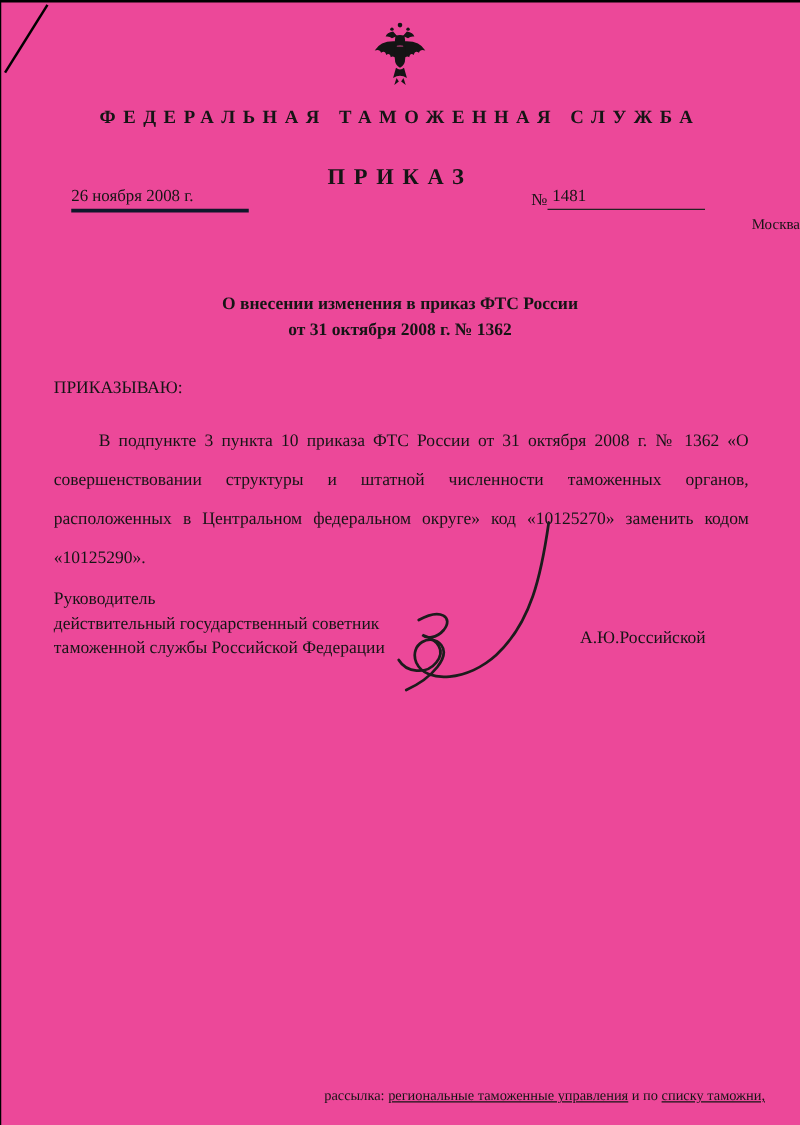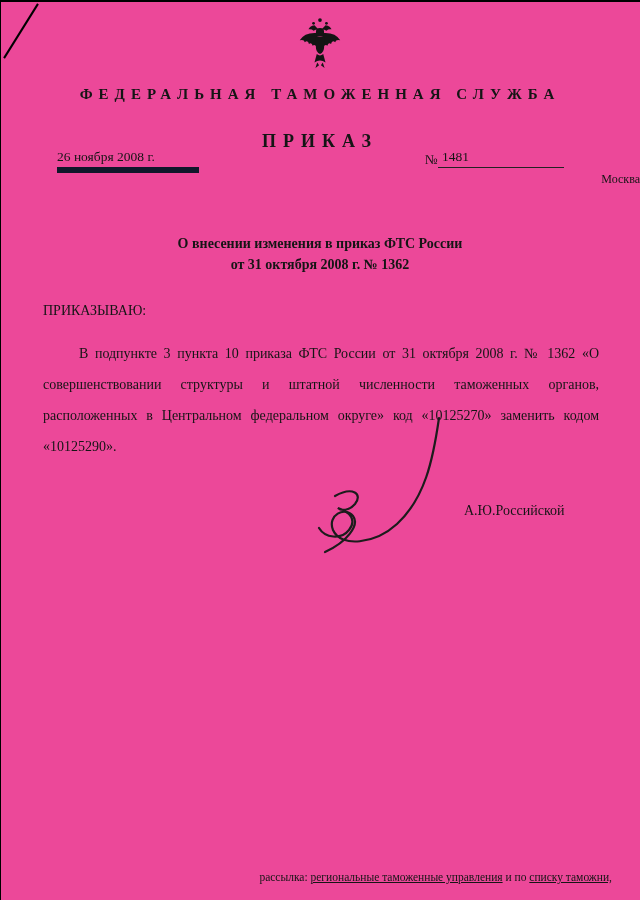--- a/index.html
+++ b/index.html
@@ -27,21 +27,21 @@
     text-align: center; font-weight: bold; font-size: 15px; letter-spacing: 6px;
     white-space: nowrap;
   }
   .doc-type {
     position: absolute; top: 131px; left: 0; width: 100%;
     text-align: center; font-weight: bold; font-size: 18px; letter-spacing: 7px;
   }
   .date-row { position: absolute; top: 149px; left: 0; width: 100%; font-size: 13.5px; }
   .date-cell {
     position: absolute; left: 57px; top: 0; width: 142px;
-    border-bottom: 6px solid #0f172a; padding-bottom: 2px;
+    border-bottom: 3px solid #0f172a; padding-bottom: 2px;
   }
   .number-cell { position: absolute; left: 425px; top: 0; width: 147px; }
   .number-line {
     display: inline-block; width: 126px; border-bottom: 1px solid #222;
     padding-bottom: 2px; padding-left: 4px; vertical-align: bottom;
   }
   .city { position: absolute; top: 172px; left: 0; width: 100%; text-align: right; font-size: 12px; }
 
   .order-title {
     position: absolute; top: 233px; left: 0; width: 100%;
@@ -104,20 +104,25 @@
 
   <div class="order-title">
     <div>О внесении изменения в приказ ФТС России</div>
     <div>от 31 октября 2008 г. № 1362</div>
   </div>
 
   <div class="order-word">ПРИКАЗЫВАЮ:</div>
 
   <div class="body-par">В подпункте 3 пункта 10 приказа ФТС России от 31 октября 2008 г. № 1362 «О совершенствовании структуры и штатной численности таможенных органов, расположенных в Центральном федеральном округе» код «10125270» заменить кодом «10125290».</div>
 
+  <div class="signer-block">
+    <div>Руководитель</div>
+    <div>действительный государственный советник</div>
+    <div>таможенной службы Российской Федерации</div>
+  </div>
 
   <div class="signature">
     <svg viewBox="0 0 170 160" xmlns="http://www.w3.org/2000/svg">
       <path d="M142 6 C136 48 128 86 100 112 C78 132 44 136 36 118 C30 103 48 94 56 104 C63 113 50 130 28 140"></path>
       <path d="M38 84 C56 74 66 82 58 92 C52 99 44 99 41 96 C53 100 60 108 52 118 C44 128 28 126 22 116"></path>
     </svg>
   </div>
 
   <div class="signer-name">А.Ю.Российской</div>
 

